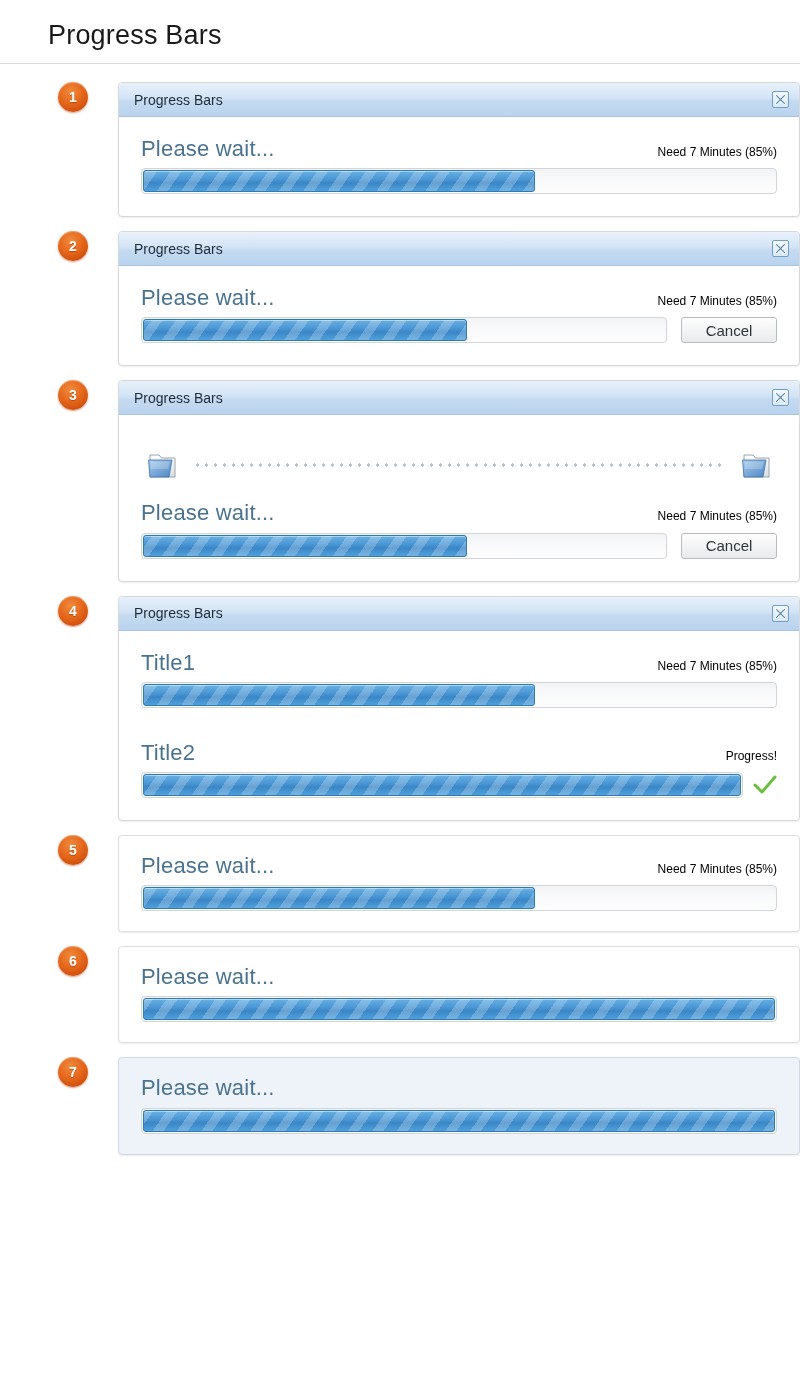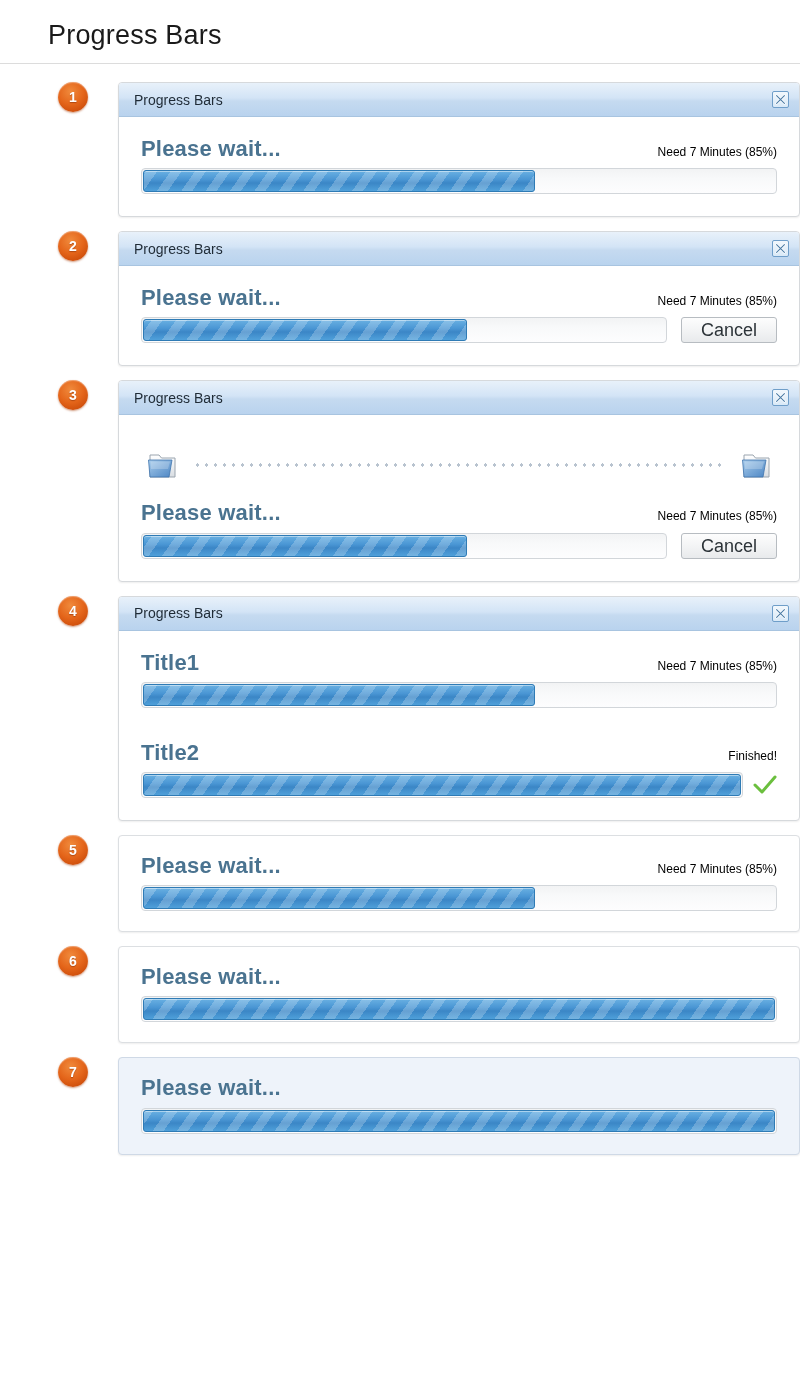--- a/index.html
+++ b/index.html
@@ -113,21 +113,21 @@
   .prog-block + .prog-block { margin-top: 33px; }
 
   .prog-head {
     display: flex;
     align-items: baseline;
     justify-content: space-between;
     margin-bottom: 7px;
   }
   .prog-label {
     font-size: 22px;
-    font-weight: 700;
+    font-weight: 400;
     color: #4a7390;
     line-height: 1.1;
     letter-spacing: .2px;
   }
   .prog-status {
     font-size: 12px;
     color: #000000;
     white-space: nowrap;
     padding-left: 12px;
     text-align: center;
@@ -165,21 +165,21 @@
 
   .cancel-btn {
     flex: 0 0 auto;
     margin-left: 14px;
     min-width: 96px;
     height: 26px;
     border: 1px solid #b7bcc1;
     border-radius: 3px;
     background: linear-gradient(to bottom, #fdfdfd 0%, #f3f4f5 50%, #e8eaec 100%);
     color: #2c3338;
-    font-size: 18px;
+    font-size: 15px;
     font-family: "Liberation Sans", sans-serif;
     cursor: pointer;
     line-height: 1;
   }
 
   .check-icon { flex: 0 0 auto; margin-left: 10px; display: block; }
 </style>
 </head>
 <body>
 
@@ -328,21 +328,21 @@
             </div>
             <div class="prog-line">
               <div class="track">
                 <div class="fill" style="width: 62%;"></div>
               </div>
             </div>
           </div>
           <div class="prog-block">
             <div class="prog-head">
               <div class="prog-label">Title2</div>
-              <div class="prog-status">Finished!</div>
+              <div class="prog-status">Progress!</div>
             </div>
             <div class="prog-line">
               <div class="track">
                 <div class="fill" style="width: 100%;"></div>
               </div>
               <span>
                 <svg class="check-icon" width="24" height="22" viewBox="0 0 24 22" aria-hidden="true">
                   <path d="M2 11 L9 18 L22 3" fill="none" stroke="#6bbf3e" stroke-width="3" stroke-linecap="round" stroke-linejoin="round"></path>
                 </svg>
               </span>

